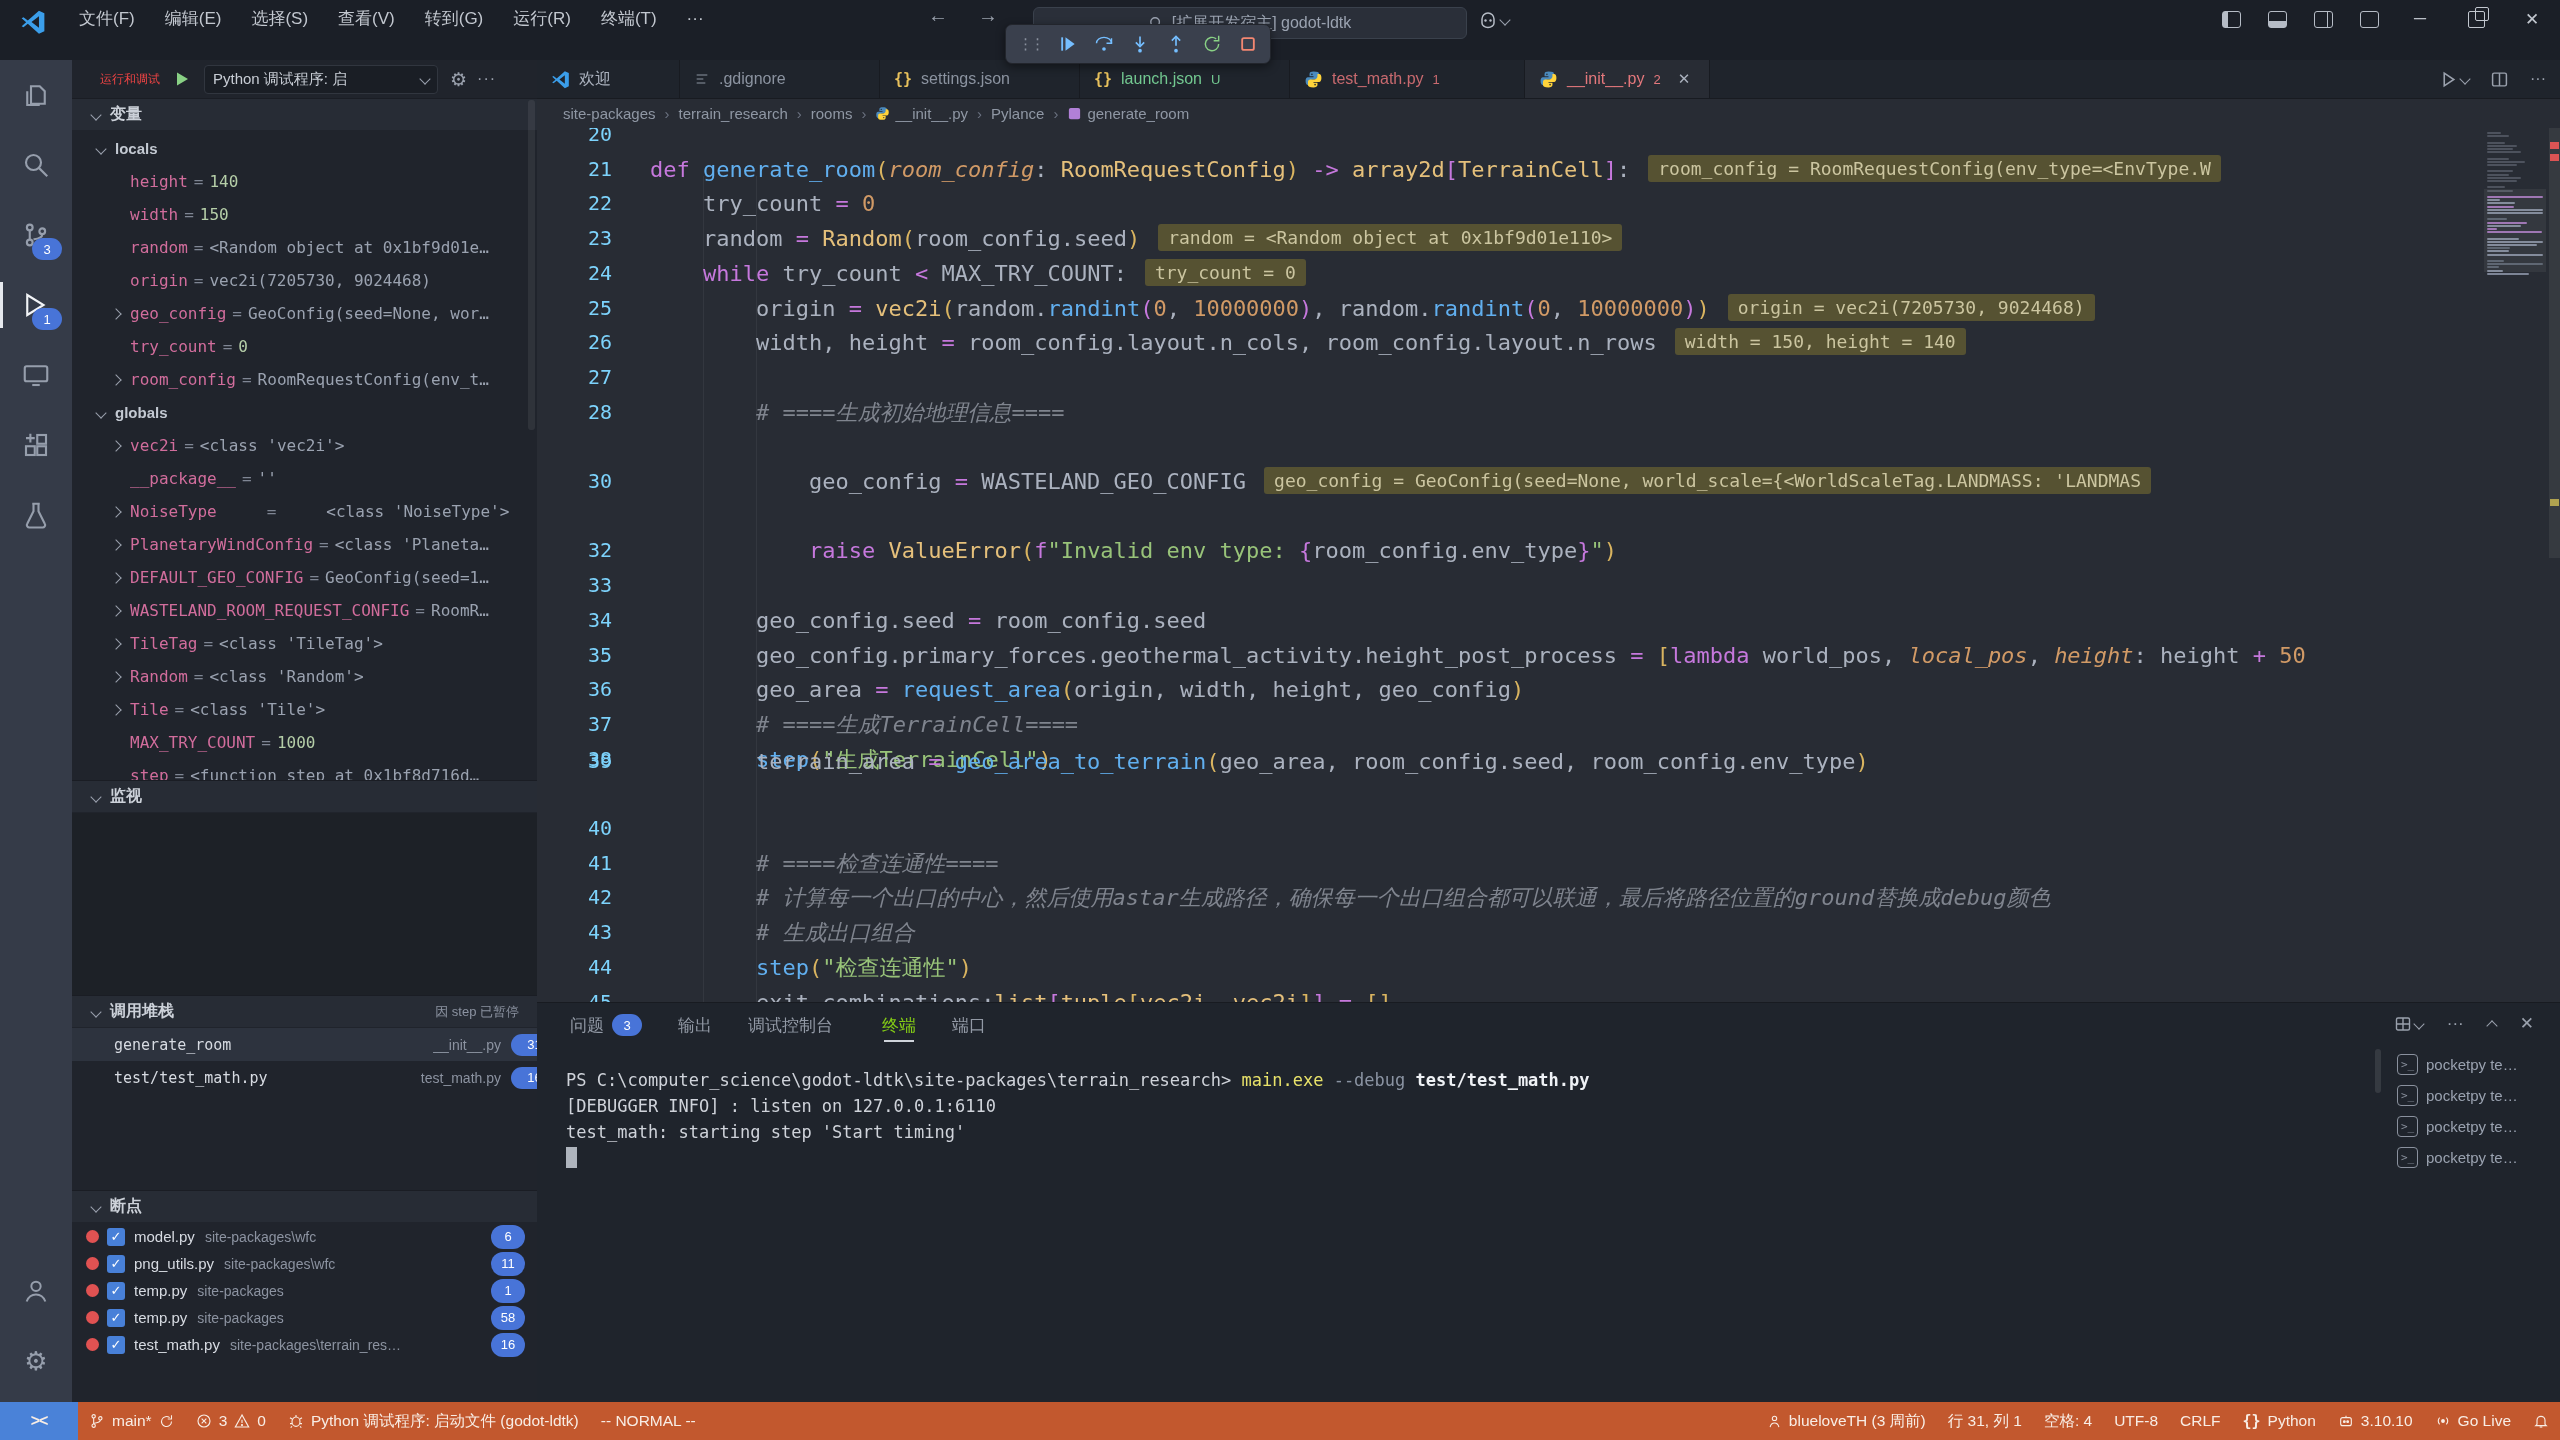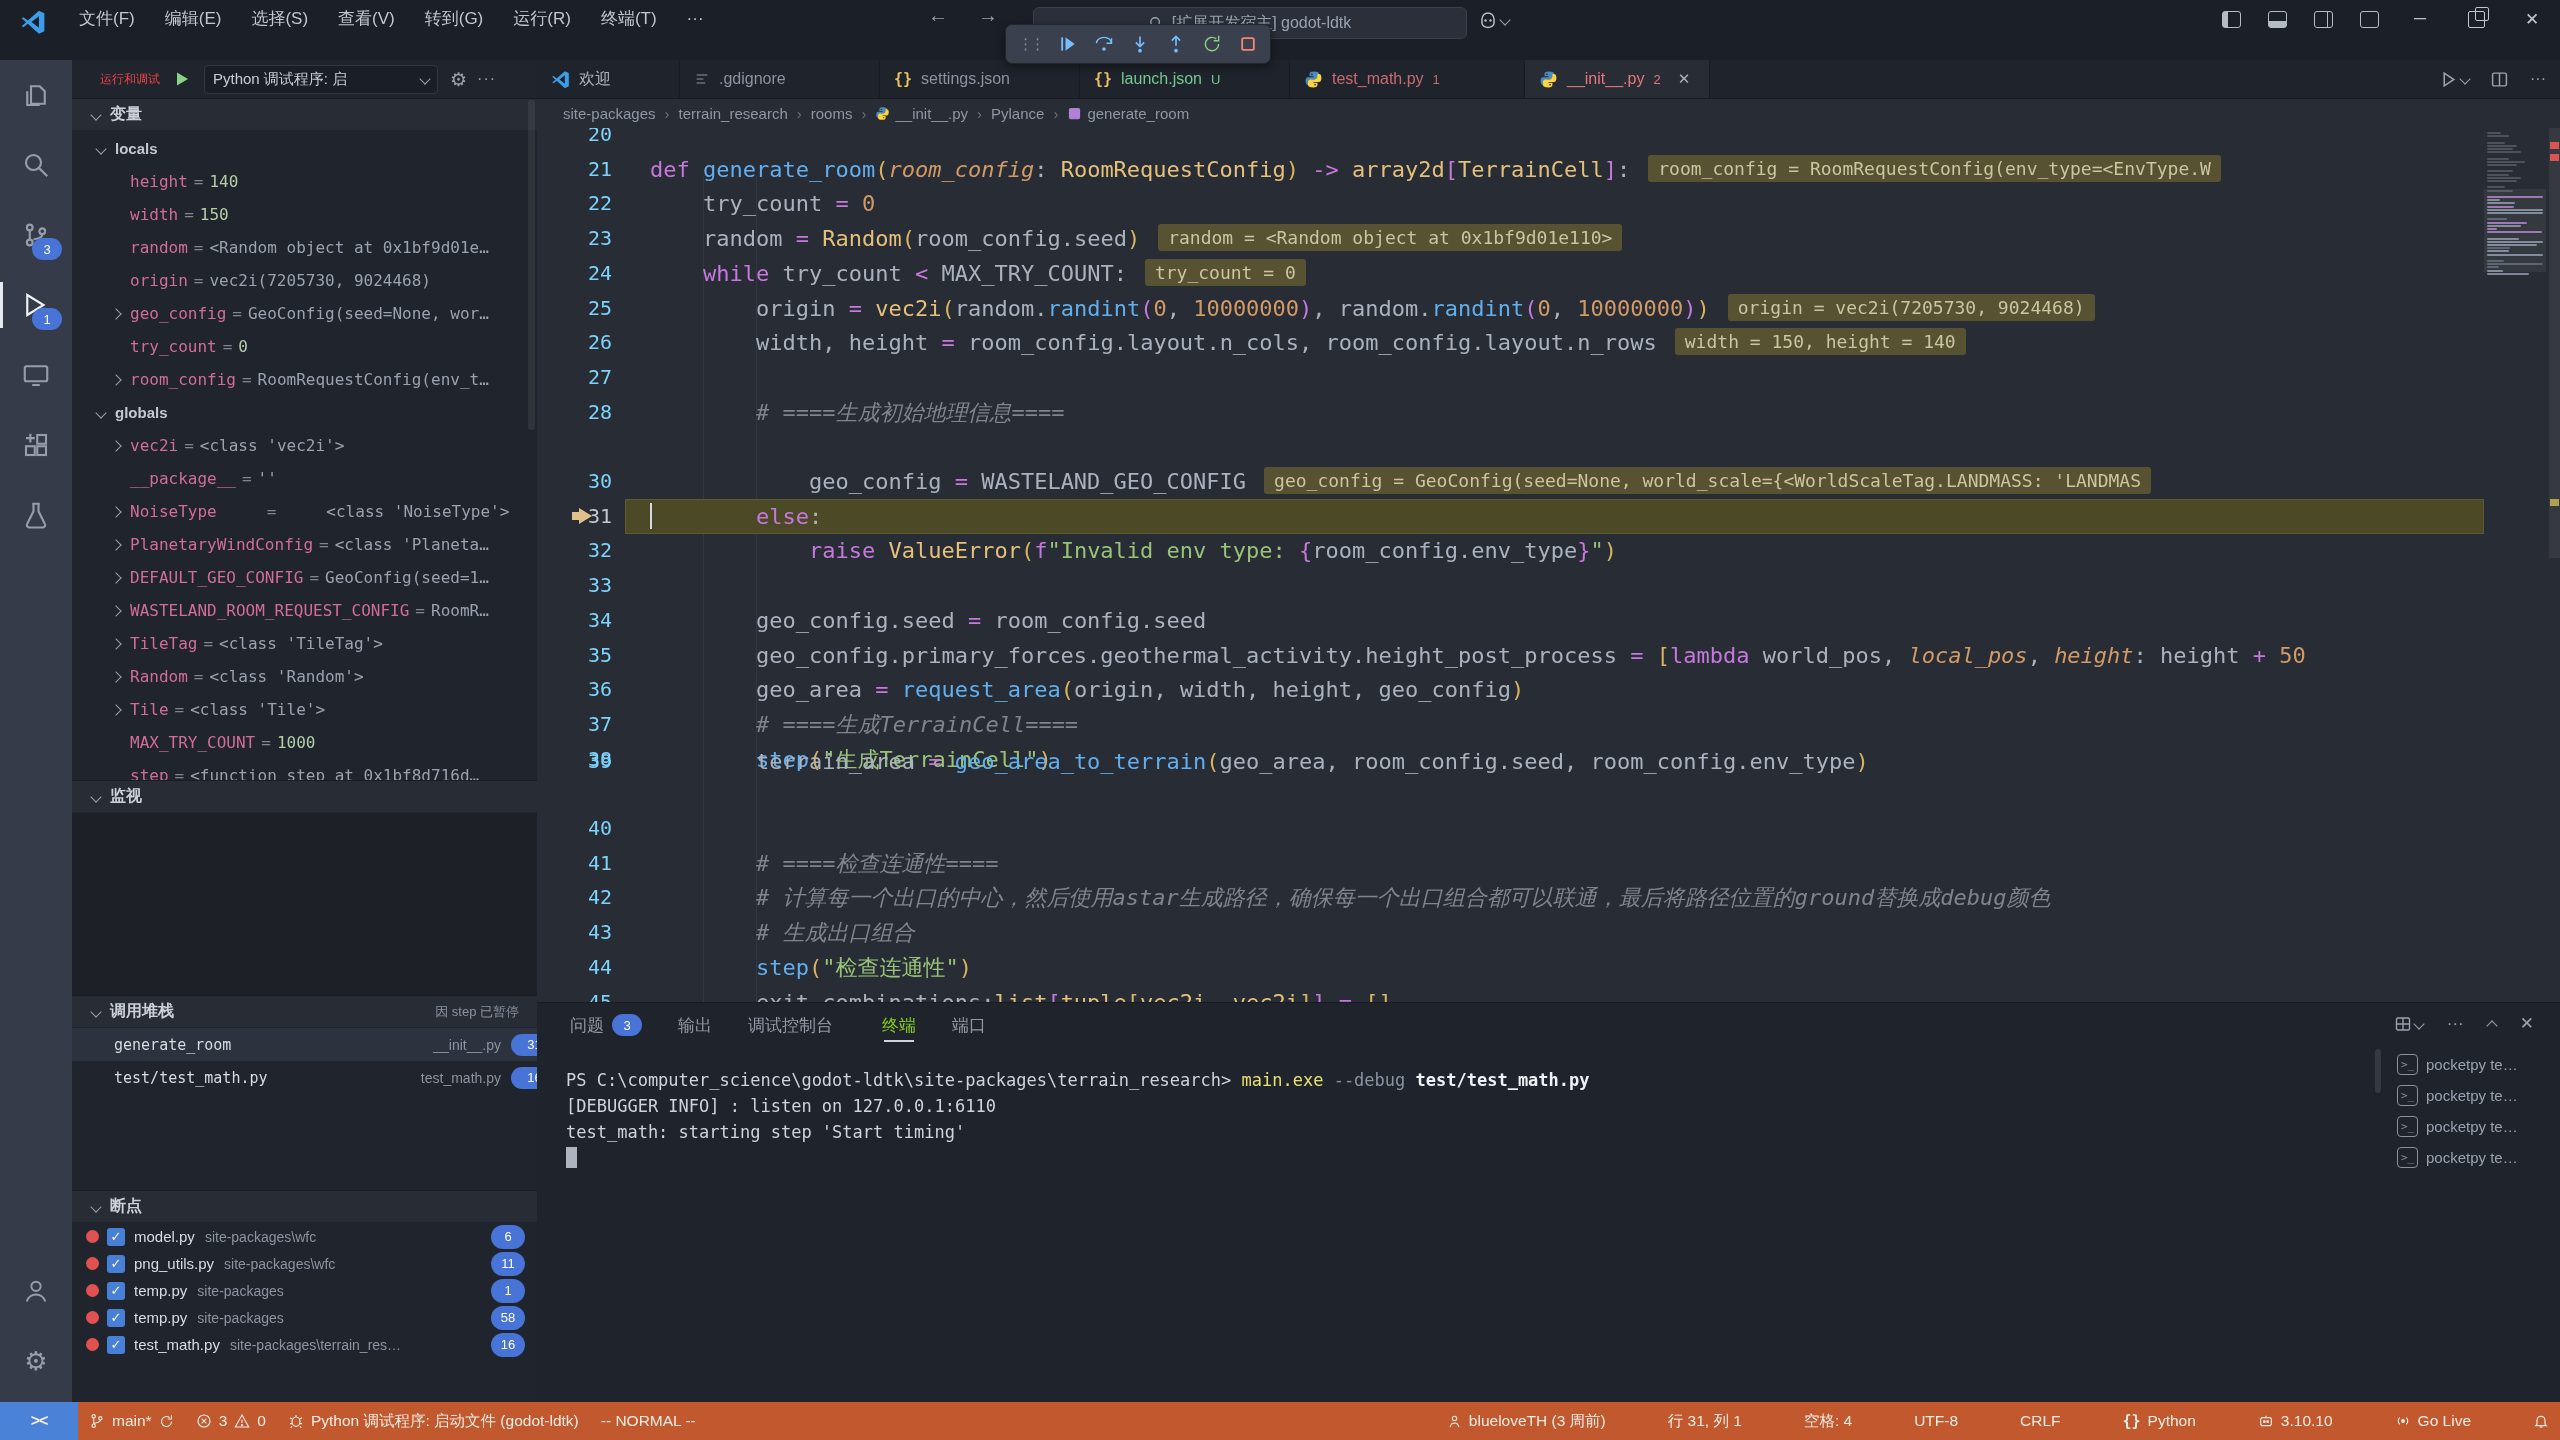--- a/index.html
+++ b/index.html
@@ -131,21 +131,21 @@
   .trow{height:31px;display:flex;align-items:center;gap:8px;color:#9aa2b0;font-size:15px;}
   .ticon{width:19px;height:19px;border:1.4px solid #8a919e;border-radius:4px;color:#8a919e;font-size:11px;
          display:flex;align-items:center;justify-content:center;flex:none;font-family:"DejaVu Sans Mono",monospace;}
   #panelscroll{position:absolute;left:1838px;top:46px;width:6px;height:44px;background:rgba(255,255,255,.1);border-radius:3px;}
 
   
   #statusbar{position:absolute;left:0;top:1402px;width:2560px;height:38px;background:#c2582e;display:flex;align-items:center;
              color:#f8ede5;font-size:15.5px;}
   #statusbar .seg{display:flex;align-items:center;gap:7px;padding:0 11px;height:38px;}
   #remote-seg{background:#4a82d8;width:56px;justify-content:center;padding:0;font-weight:bold;}
-  #sb-right{margin-left:auto;display:flex;gap:40px;}
+  #sb-right{margin-left:auto;display:flex;}
 </style>
 </head>
 <body>
 
 <div id="titlebar">
   <span id="vscode-logo" class="icon">
     <svg width="26" height="26" viewBox="0 0 24 24">
         <path fill="#3b9eea" d="M17.5 1.5 7.2 10.7 3.2 7.6 1.5 8.5l4.2 3.7-4.2 3.7 1.7.9 4-3.1 10.3 9.2 5-2.4V3.9l-5-2.4zm0 5.2v10.6L10.6 12l6.9-5.3z"></path>
       </svg>
   </span>
@@ -652,27 +652,20 @@
         <span class="num">27</span>
         <span class="ltext"></span>
       </div>
       <div class="cl" style="top: 266.6px;">
         <span class="num">28</span>
         <span class="ltext">        <span class="tk-cmt"># ====生成初始地理信息====</span></span>
       </div>
       <div class="cl" style="top: 336px;">
         <span class="num">30</span>
         <span class="ltext">            <span class="tk-var">geo_config</span><span class="tk-op"> = </span><span class="tk-var">WASTELAND_GEO_CONFIG</span><span class="chip">geo_config = GeoConfig(seed=None, world_scale={&lt;WorldScaleTag.LANDMASS: 'LANDMAS</span></span>
-      </div>
-      <div class="cl cur" style="top: 370.7px;">
-        <div class="curbg"></div>
-        <div class="steparrow"></div>
-        <span class="num">31</span>
-        <span class="ltext">        <span class="tk-kw">else</span><span class="tk-pun">:</span></span>
-        <span class="caret"></span>
       </div>
       <div class="cl" style="top: 405.4px;">
         <span class="num">32</span>
         <span class="ltext">            <span class="tk-kw">raise</span><span class="tk-pun"> </span><span class="tk-cls">ValueError</span><span class="tk-br">(</span><span class="tk-kw">f</span><span class="tk-str">"Invalid env type: </span><span class="tk-brp">{</span><span class="tk-var">room_config.env_type</span><span class="tk-brp">}</span><span class="tk-str">"</span><span class="tk-br">)</span></span>
       </div>
       <div class="cl" style="top: 440.1px;">
         <span class="num">33</span>
         <span class="ltext"></span>
       </div>
       <div class="cl" style="top: 474.8px;">

